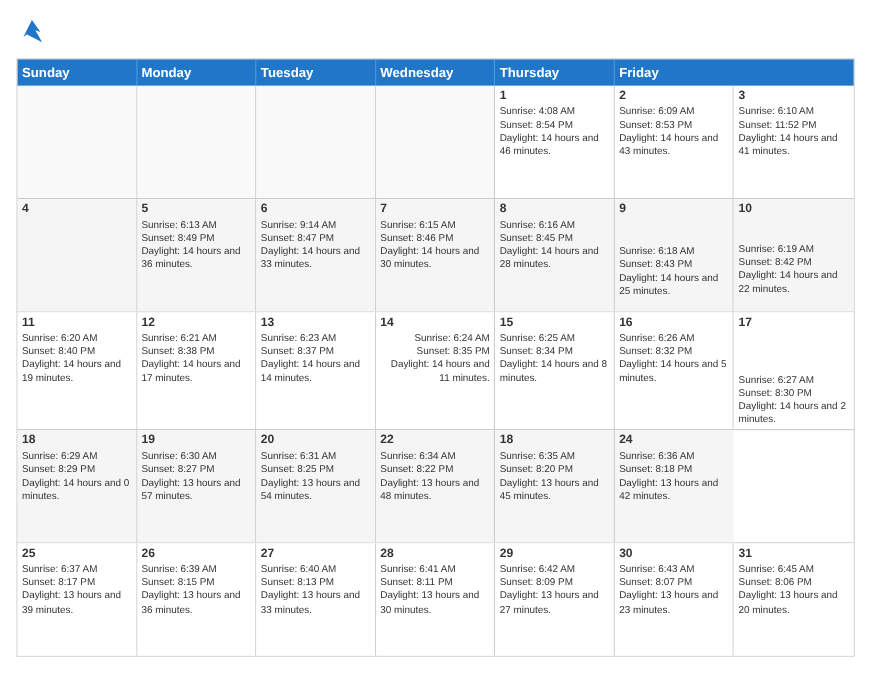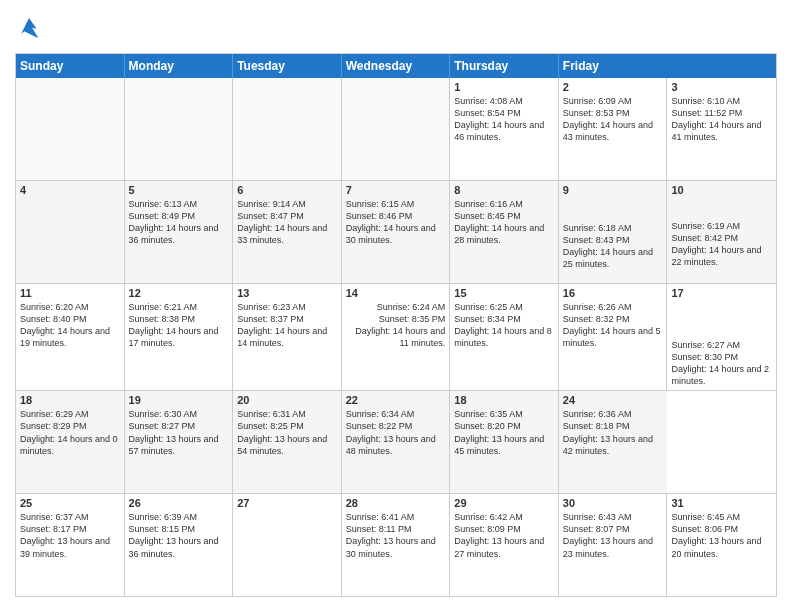--- a/index.html
+++ b/index.html
@@ -298,20 +298,23 @@
 Daylight: 13 hours and 39 minutes.</div>
           </div>
           <div class="cal-cell">
             <span class="day-num">26</span>
             <div class="cell-info" style="white-space: pre-line;">Sunrise: 6:39 AM
 Sunset: 8:15 PM
 Daylight: 13 hours and 36 minutes.</div>
           </div>
           <div class="cal-cell">
             <span class="day-num">27</span>
+            <div class="cell-info" style="white-space: pre-line;">Sunrise: 6:40 AM
+Sunset: 8:13 PM
+Daylight: 13 hours and 33 minutes.</div>
           </div>
           <div class="cal-cell">
             <span class="day-num">28</span>
             <div class="cell-info" style="white-space: pre-line;">Sunrise: 6:41 AM
 Sunset: 8:11 PM
 Daylight: 13 hours and 30 minutes.</div>
           </div>
           <div class="cal-cell">
             <span class="day-num">29</span>
             <div class="cell-info" style="white-space: pre-line;">Sunrise: 6:42 AM

